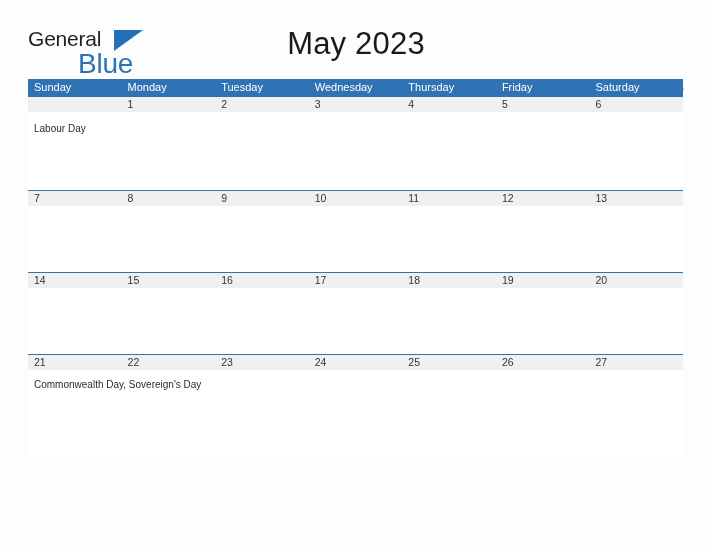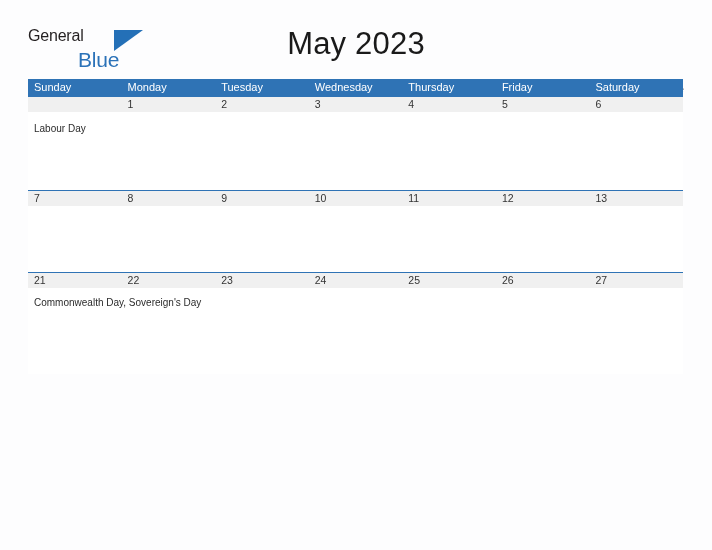--- a/index.html
+++ b/index.html
@@ -32,29 +32,29 @@
     position: absolute;
     left: 0;
     top: 3px;
     width: 200px;
     height: 46px;
   }
   .logo-general {
     position: absolute;
     left: 0;
     top: 0;
-    font-size: 16px;
+    font-size: 21px;
     color: #231f20;
     letter-spacing: -0.2px;
   }
   .logo-blue {
     position: absolute;
     left: 50px;
     top: 21px;
-    font-size: 21px;
+    font-size: 28px;
     color: #2b72b8;
     letter-spacing: -0.2px;
   }
   .logo-tri {
     position: absolute;
     left: 86px;
     top: 3px;
     width: 0;
     height: 0;
     border-left: 29px solid #2470b7;
@@ -203,20 +203,40 @@
         <div class="event-cell"></div>
         <div class="event-cell"></div>
         <div class="event-cell"></div>
         <div class="event-cell"></div>
         <div class="event-cell"></div>
         <div class="event-cell"></div>
         <div class="event-cell"></div>
       </div>
     </div>
 
+    <div class="week">
+      <div class="daynum-band">
+        <div class="daynum">14</div>
+        <div class="daynum">15</div>
+        <div class="daynum">16</div>
+        <div class="daynum">17</div>
+        <div class="daynum">18</div>
+        <div class="daynum">19</div>
+        <div class="daynum">20</div>
+      </div>
+      <div class="events-band w-short">
+        <div class="event-cell"></div>
+        <div class="event-cell"></div>
+        <div class="event-cell"></div>
+        <div class="event-cell"></div>
+        <div class="event-cell"></div>
+        <div class="event-cell"></div>
+        <div class="event-cell"></div>
+      </div>
+    </div>
 
     <div class="week">
       <div class="daynum-band">
         <div class="daynum">21</div>
         <div class="daynum">22</div>
         <div class="daynum">23</div>
         <div class="daynum">24</div>
         <div class="daynum">25</div>
         <div class="daynum">26</div>
         <div class="daynum">27</div>

